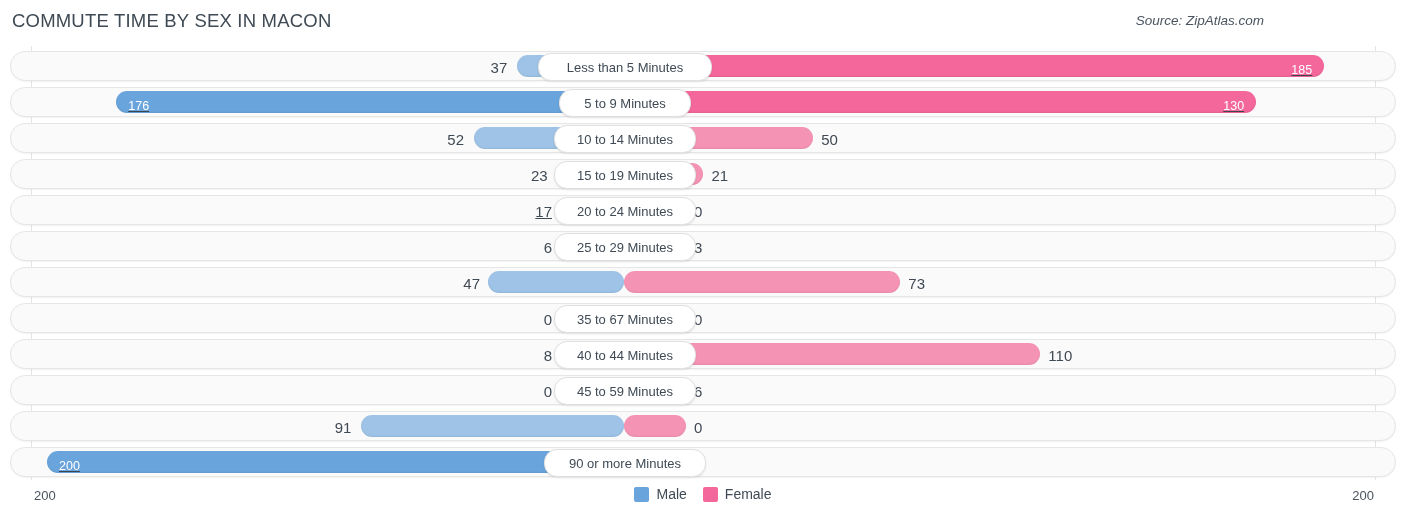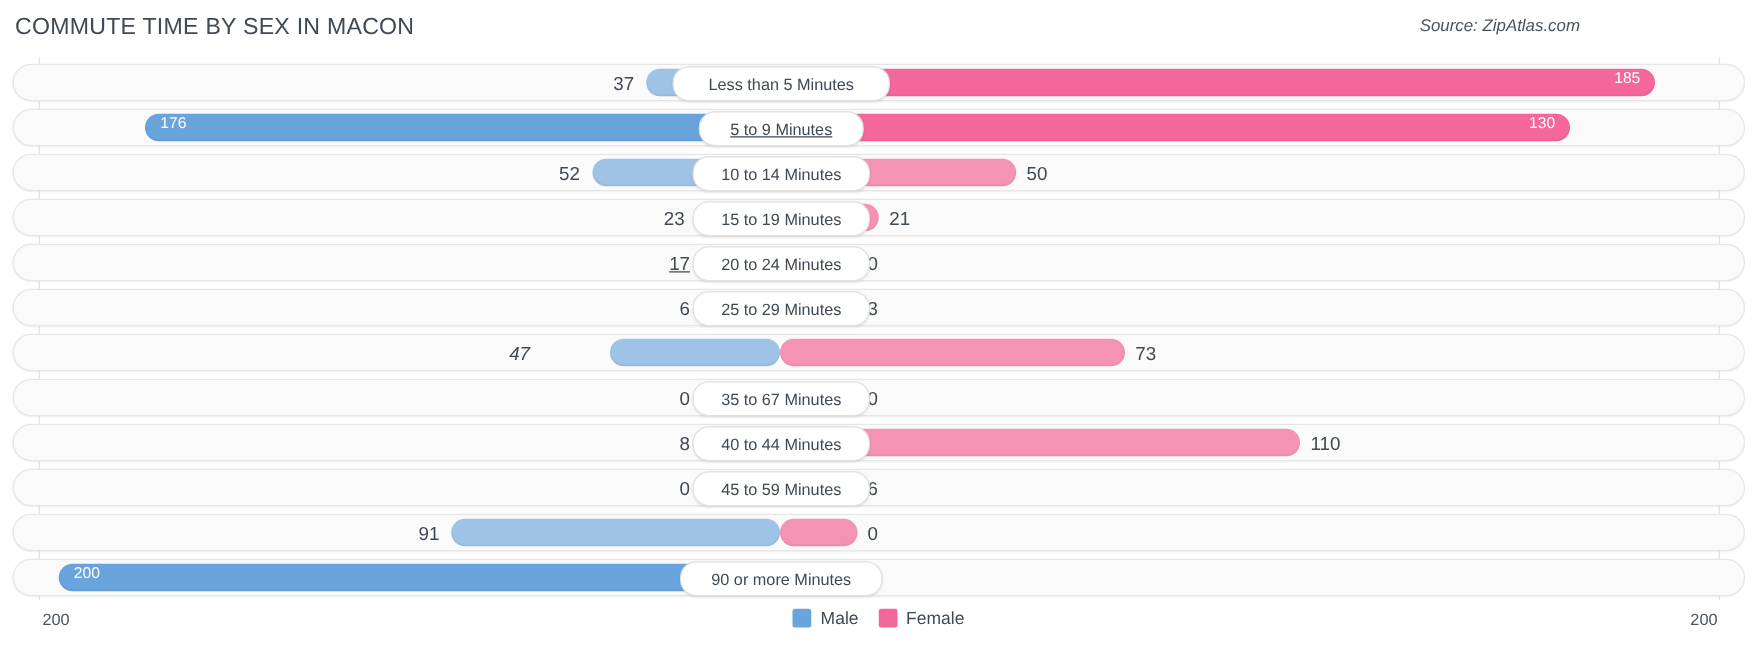--- a/index.html
+++ b/index.html
@@ -33,22 +33,23 @@
     border:1px solid #e6e6e6;border-radius:15px;
     background:#fafafa;
     box-sizing:border-box;
     box-shadow:0 1px 1px rgba(0,0,0,.05);
   }
 
   
   .bar{
     position:absolute;top:3px;height:22px;
     border-radius:11px;
-    display:flex;align-items:flex-start;
+    display:flex;align-items:flex-end;
     box-sizing:border-box;
+    text-decoration:underline;
   }
   .bar.male{
     justify-content:flex-start;
     background:#9ec3e6;
     box-shadow:inset 0 -1px 2px rgba(0,0,0,.07);
   }
   .bar.male.max{background:#6aa4dc;}
   .bar.female{
     justify-content:flex-end;
     background:#f593b5;
@@ -110,21 +111,21 @@
         </div>
         <div class="cat-pill" style="left: 527px; width: 172px;">Less than 5 Minutes</div>
       </div>
       <div class="row" style="top: 41px;">
         <div class="bar male max" style="width: 507.76px; left: 105.24px;">
           <span class="val-in">176</span>
         </div>
         <div class="bar female max" style="width: 632.095px; left: 613px;">
           <span class="val-in">130</span>
         </div>
-        <div class="cat-pill" style="left: 548px; width: 130px; text-decoration: underline;">5 to 9 Minutes</div>
+        <div class="cat-pill" style="left: 548px; width: 130px;">5 to 9 Minutes</div>
       </div>
       <div class="row" style="top: 77px;">
         <div class="bar male" style="width: 150.02px; left: 462.98px;"></div>
         <div class="val-out left" style="right: 931.02px;">52</div>
         <div class="bar female" style="width: 189.25px; left: 613px;"></div>
         <div class="val-out right" style="left: 810.25px;">50</div>
         <div class="cat-pill" style="left: 543px; width: 140px;">10 to 14 Minutes</div>
       </div>
       <div class="row" style="top: 113px;">
         <div class="bar male" style="width: 66.355px; left: 546.645px;"></div>
@@ -142,21 +143,21 @@
       </div>
       <div class="row" style="top: 185px;">
         <div class="bar male" style="width: 62px; left: 551px;"></div>
         <div class="val-out left" style="right: 843px;">6</div>
         <div class="bar female" style="width: 62px; left: 613px;"></div>
         <div class="val-out right" style="left: 683px;">3</div>
         <div class="cat-pill" style="left: 543px; width: 140px;">25 to 29 Minutes</div>
       </div>
       <div class="row" style="top: 221px;">
         <div class="bar male" style="width: 135.595px; left: 477.405px;"></div>
-        <div class="val-out left" style="right: 971px; font-style: italic;">47</div>
+        <div class="val-out left" style="right: 915px;">47</div>
         <div class="bar female" style="width: 276.305px; left: 613px;"></div>
         <div class="val-out right" style="left: 897.305px;">73</div>
       </div>
       <div class="row" style="top: 257px;">
         <div class="bar male" style="width: 62px; left: 551px;"></div>
         <div class="val-out left" style="right: 843px;">0</div>
         <div class="bar female" style="width: 62px; left: 613px;"></div>
         <div class="val-out right" style="left: 683px;">0</div>
         <div class="cat-pill" style="left: 543px; width: 140px;">35 to 67 Minutes</div>
       </div>

